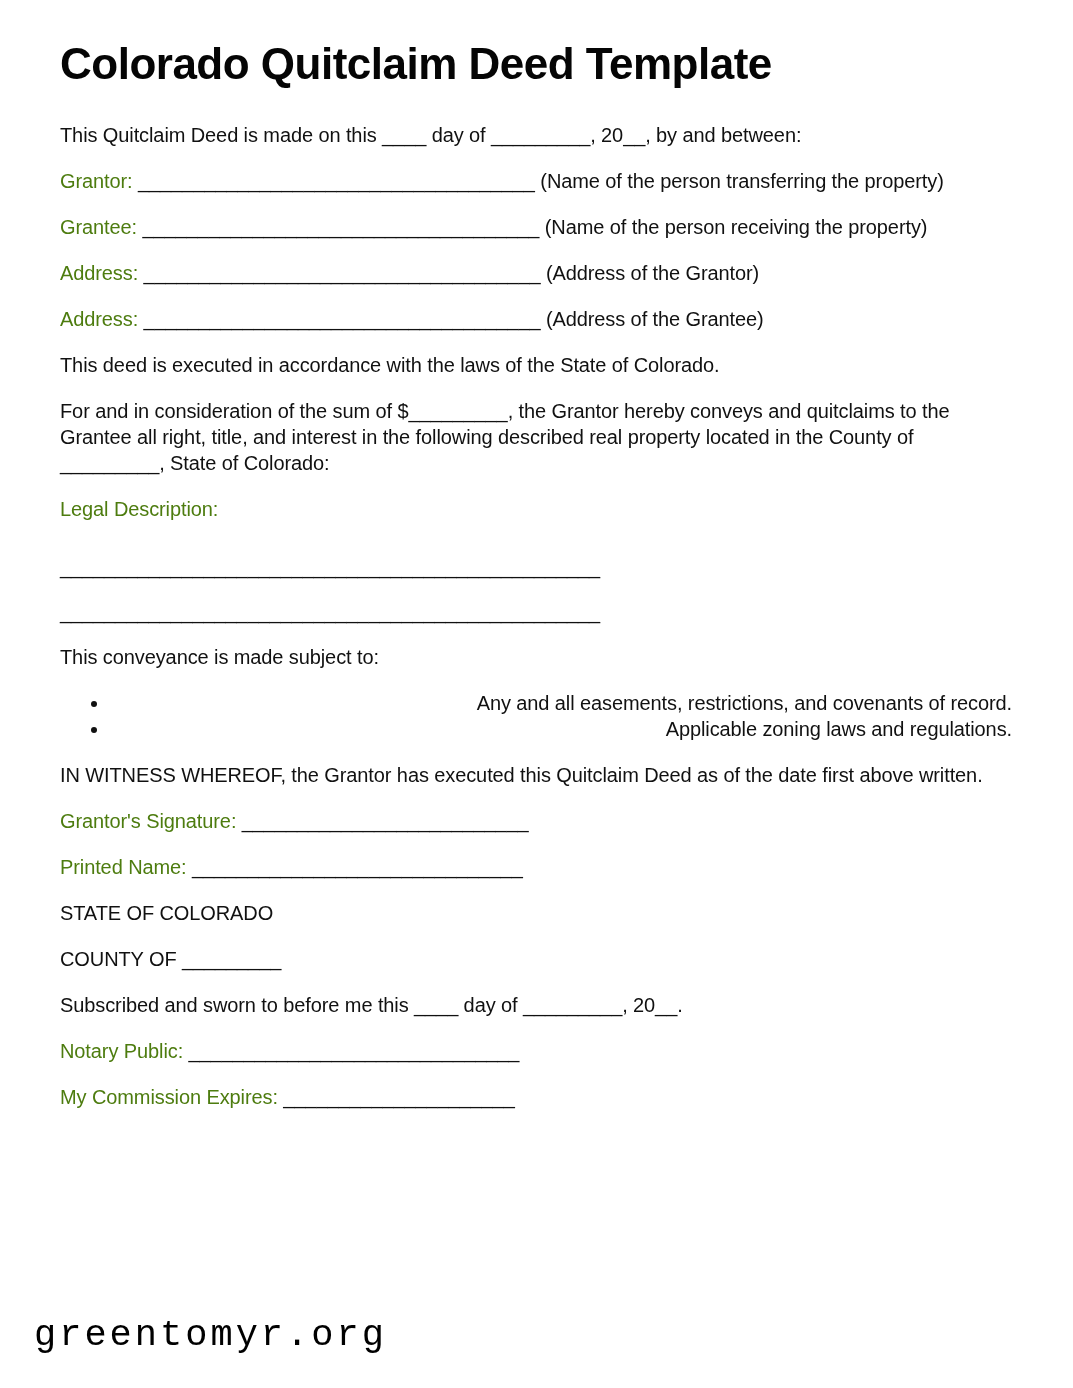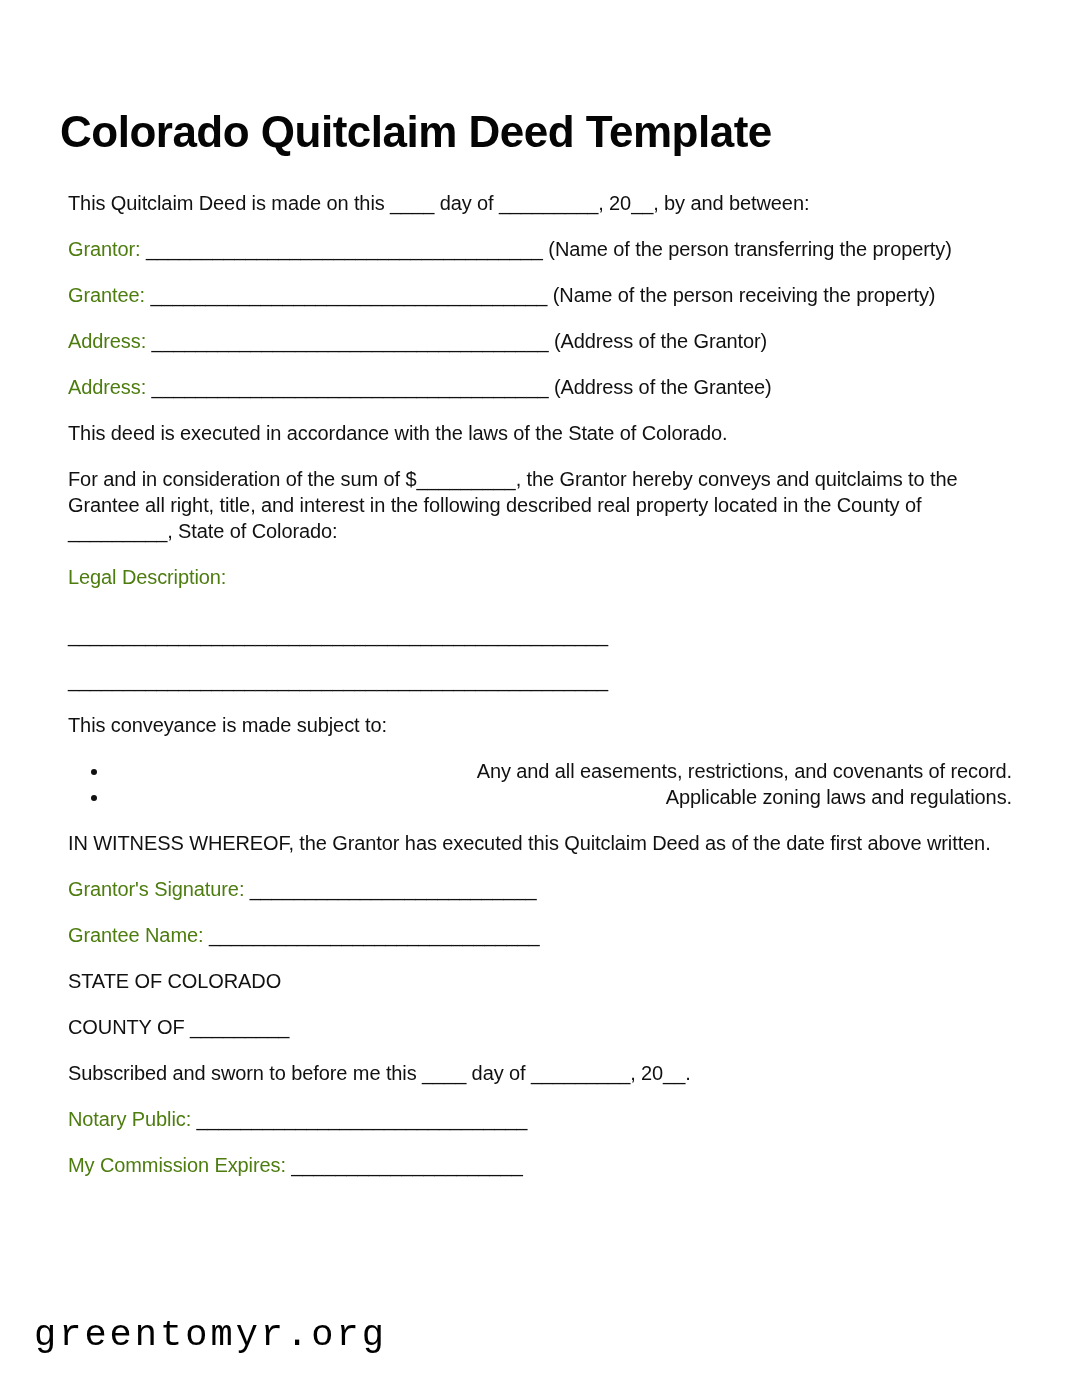--- a/index.html
+++ b/index.html
@@ -15,37 +15,37 @@
     font-family: "Liberation Sans", "DejaVu Sans", sans-serif;
     color: #111111;
   }
   .page {
     position: absolute;
     top: 0;
     left: 0;
     width: 1073px;
     height: 1388px;
     box-sizing: border-box;
-    padding: 108px 60px 0 60px;
+    padding: 40px 60px 0 60px;
   }
   .content {
     width: 952px;
   }
   h1.doc-title {
     font-size: 44px;
     line-height: 1.1;
     font-weight: 700;
     margin: 0 0 34px 0;
     color: #050505;
     letter-spacing: -0.5px;
   }
   p.para {
     font-size: 20px;
     line-height: 26px;
-    margin: 0 0 20px 8px;
+    margin: 0 0 20px 0;
     letter-spacing: -0.1px;
   }
   p.para b, p.para strong {
     font-weight: 400;
     color: #4d7c0f;
   }
   p.blank-line {
     margin-bottom: 19px;
   }
   p.blank-line.first {
@@ -127,21 +127,21 @@
     </ul>
 
     <p class="para">IN WITNESS WHEREOF, the Grantor has executed this Quitclaim Deed as of the date first above written.</p>
 
     <p class="para">
       <strong>Grantor's Signature:</strong>
       <span>__________________________</span>
     </p>
 
     <p class="para">
-      <strong>Grantee Name:</strong>
+      <strong>Printed Name:</strong>
       <span>______________________________</span>
     </p>
 
     <p class="para">STATE OF COLORADO</p>
 
     <p class="para">COUNTY OF _________</p>
 
     <p class="para">Subscribed and sworn to before me this ____ day of _________, 20__.</p>
 
     <p class="para">

